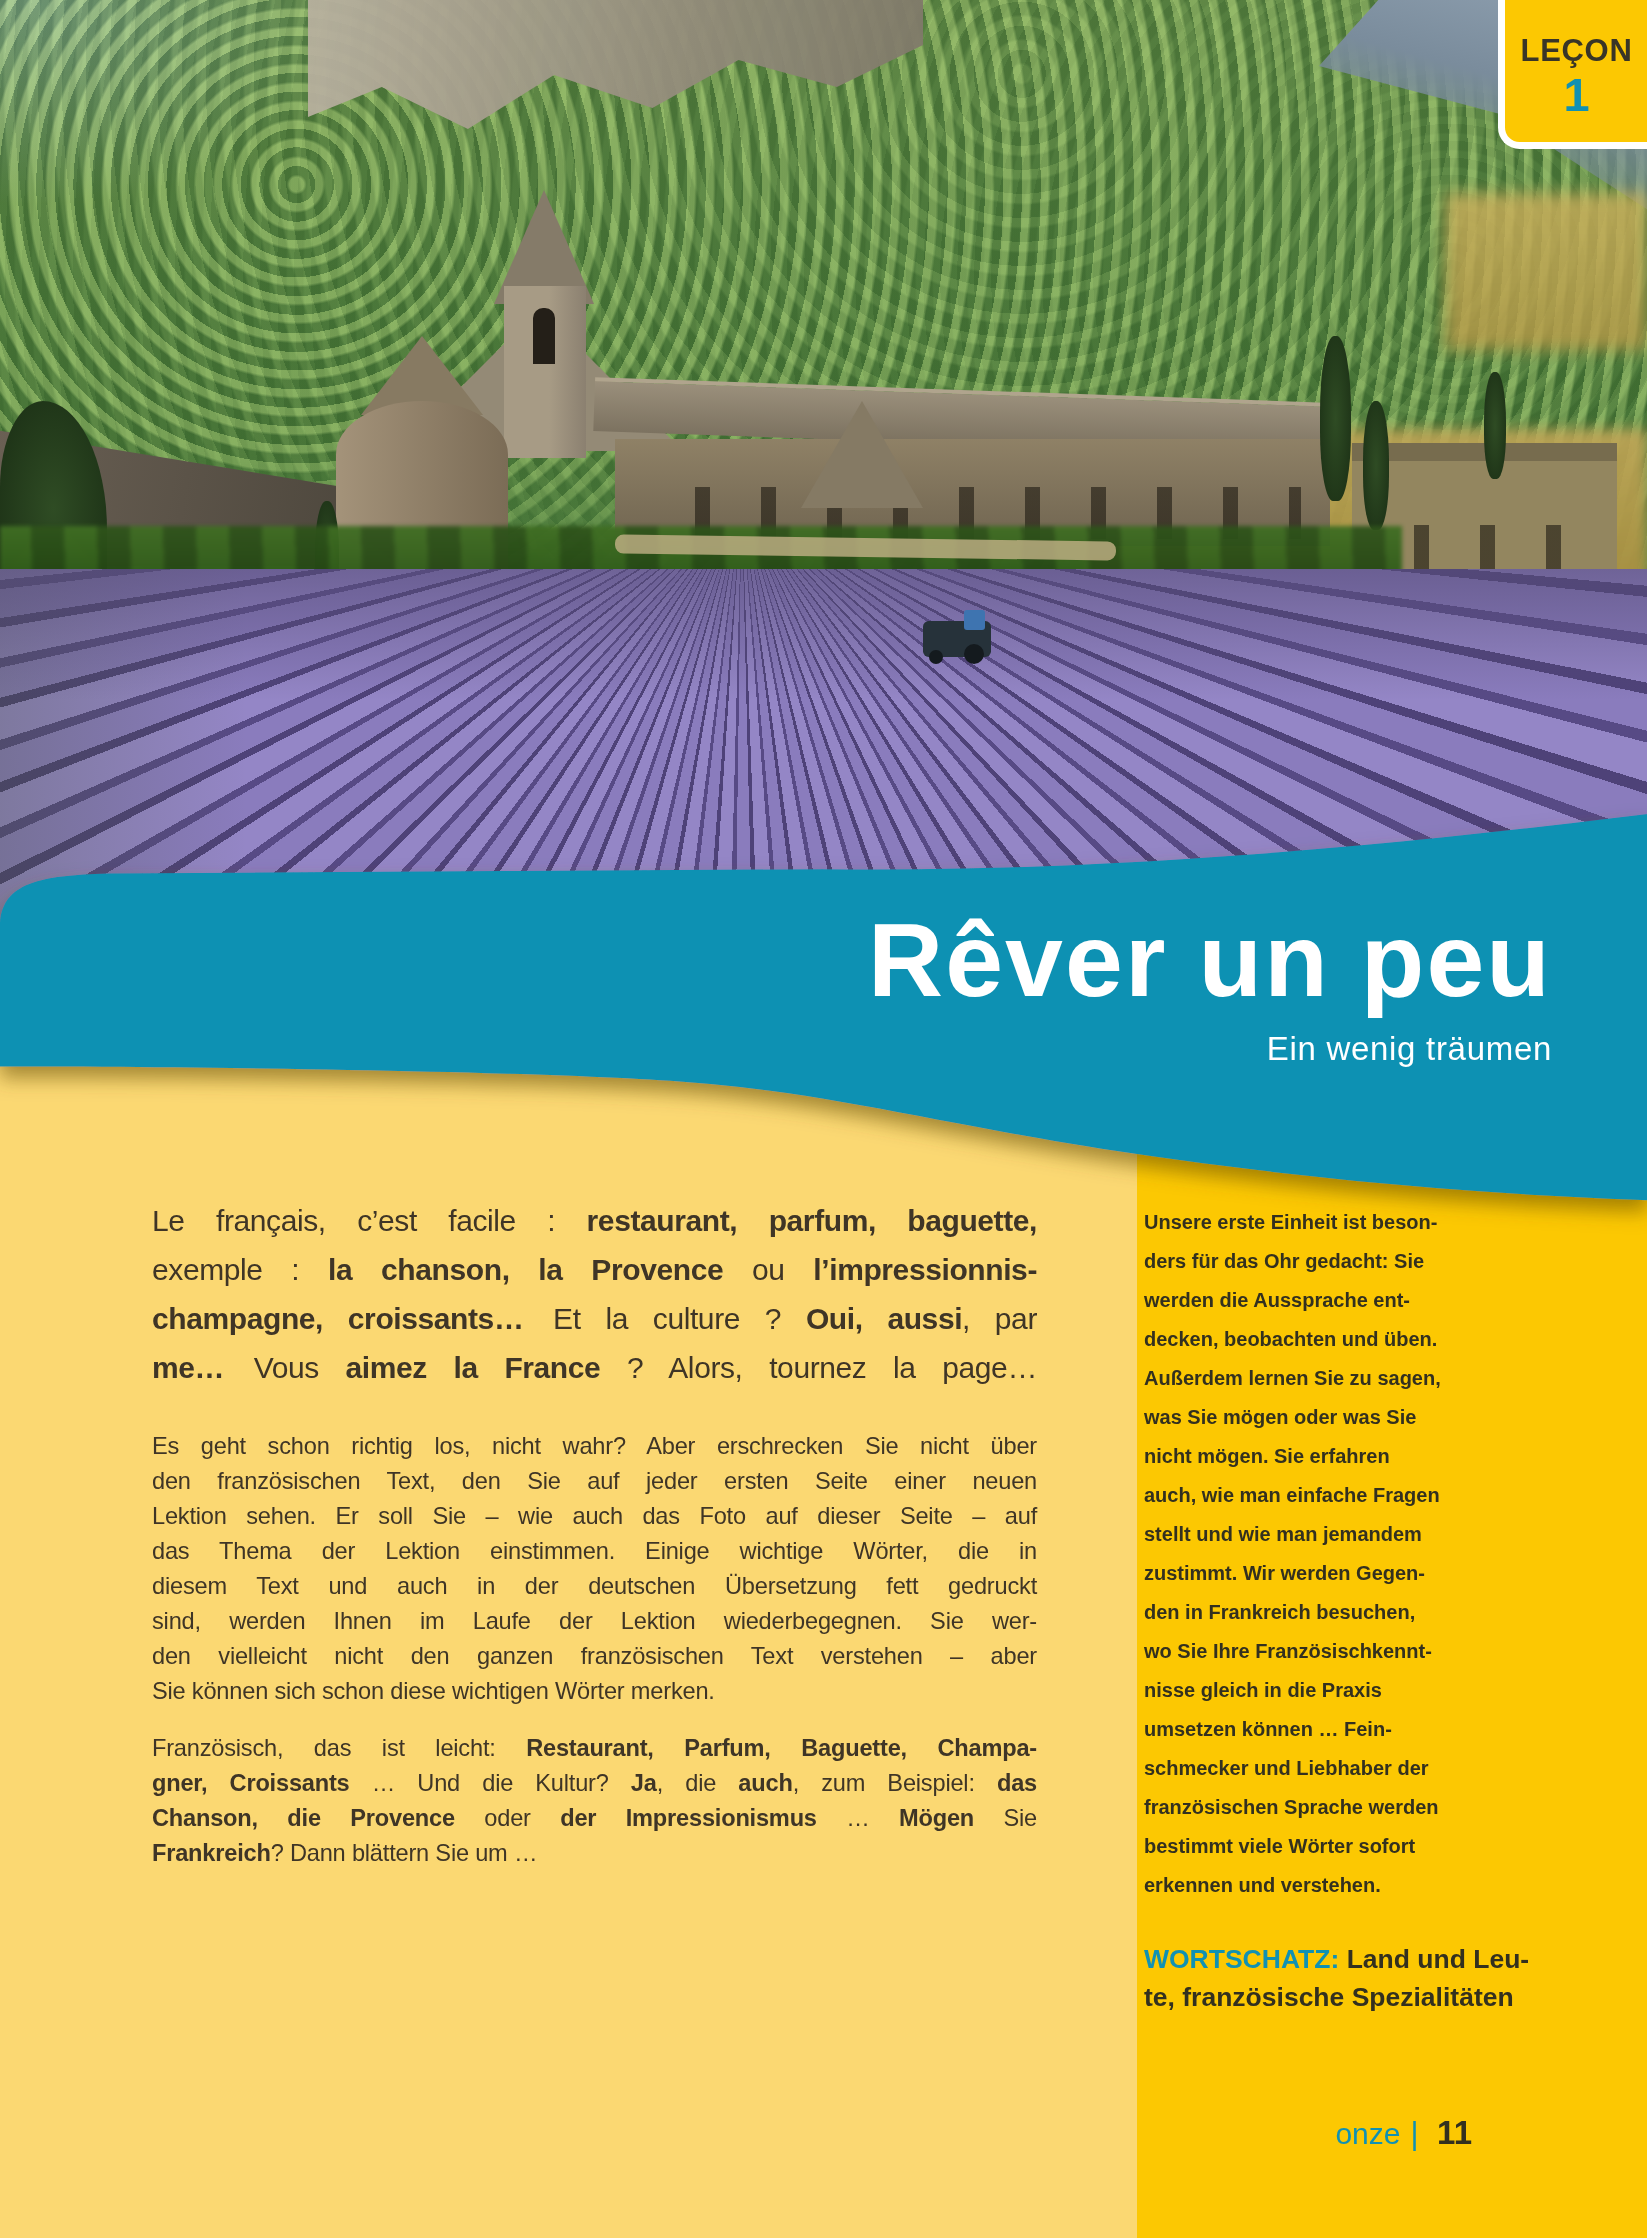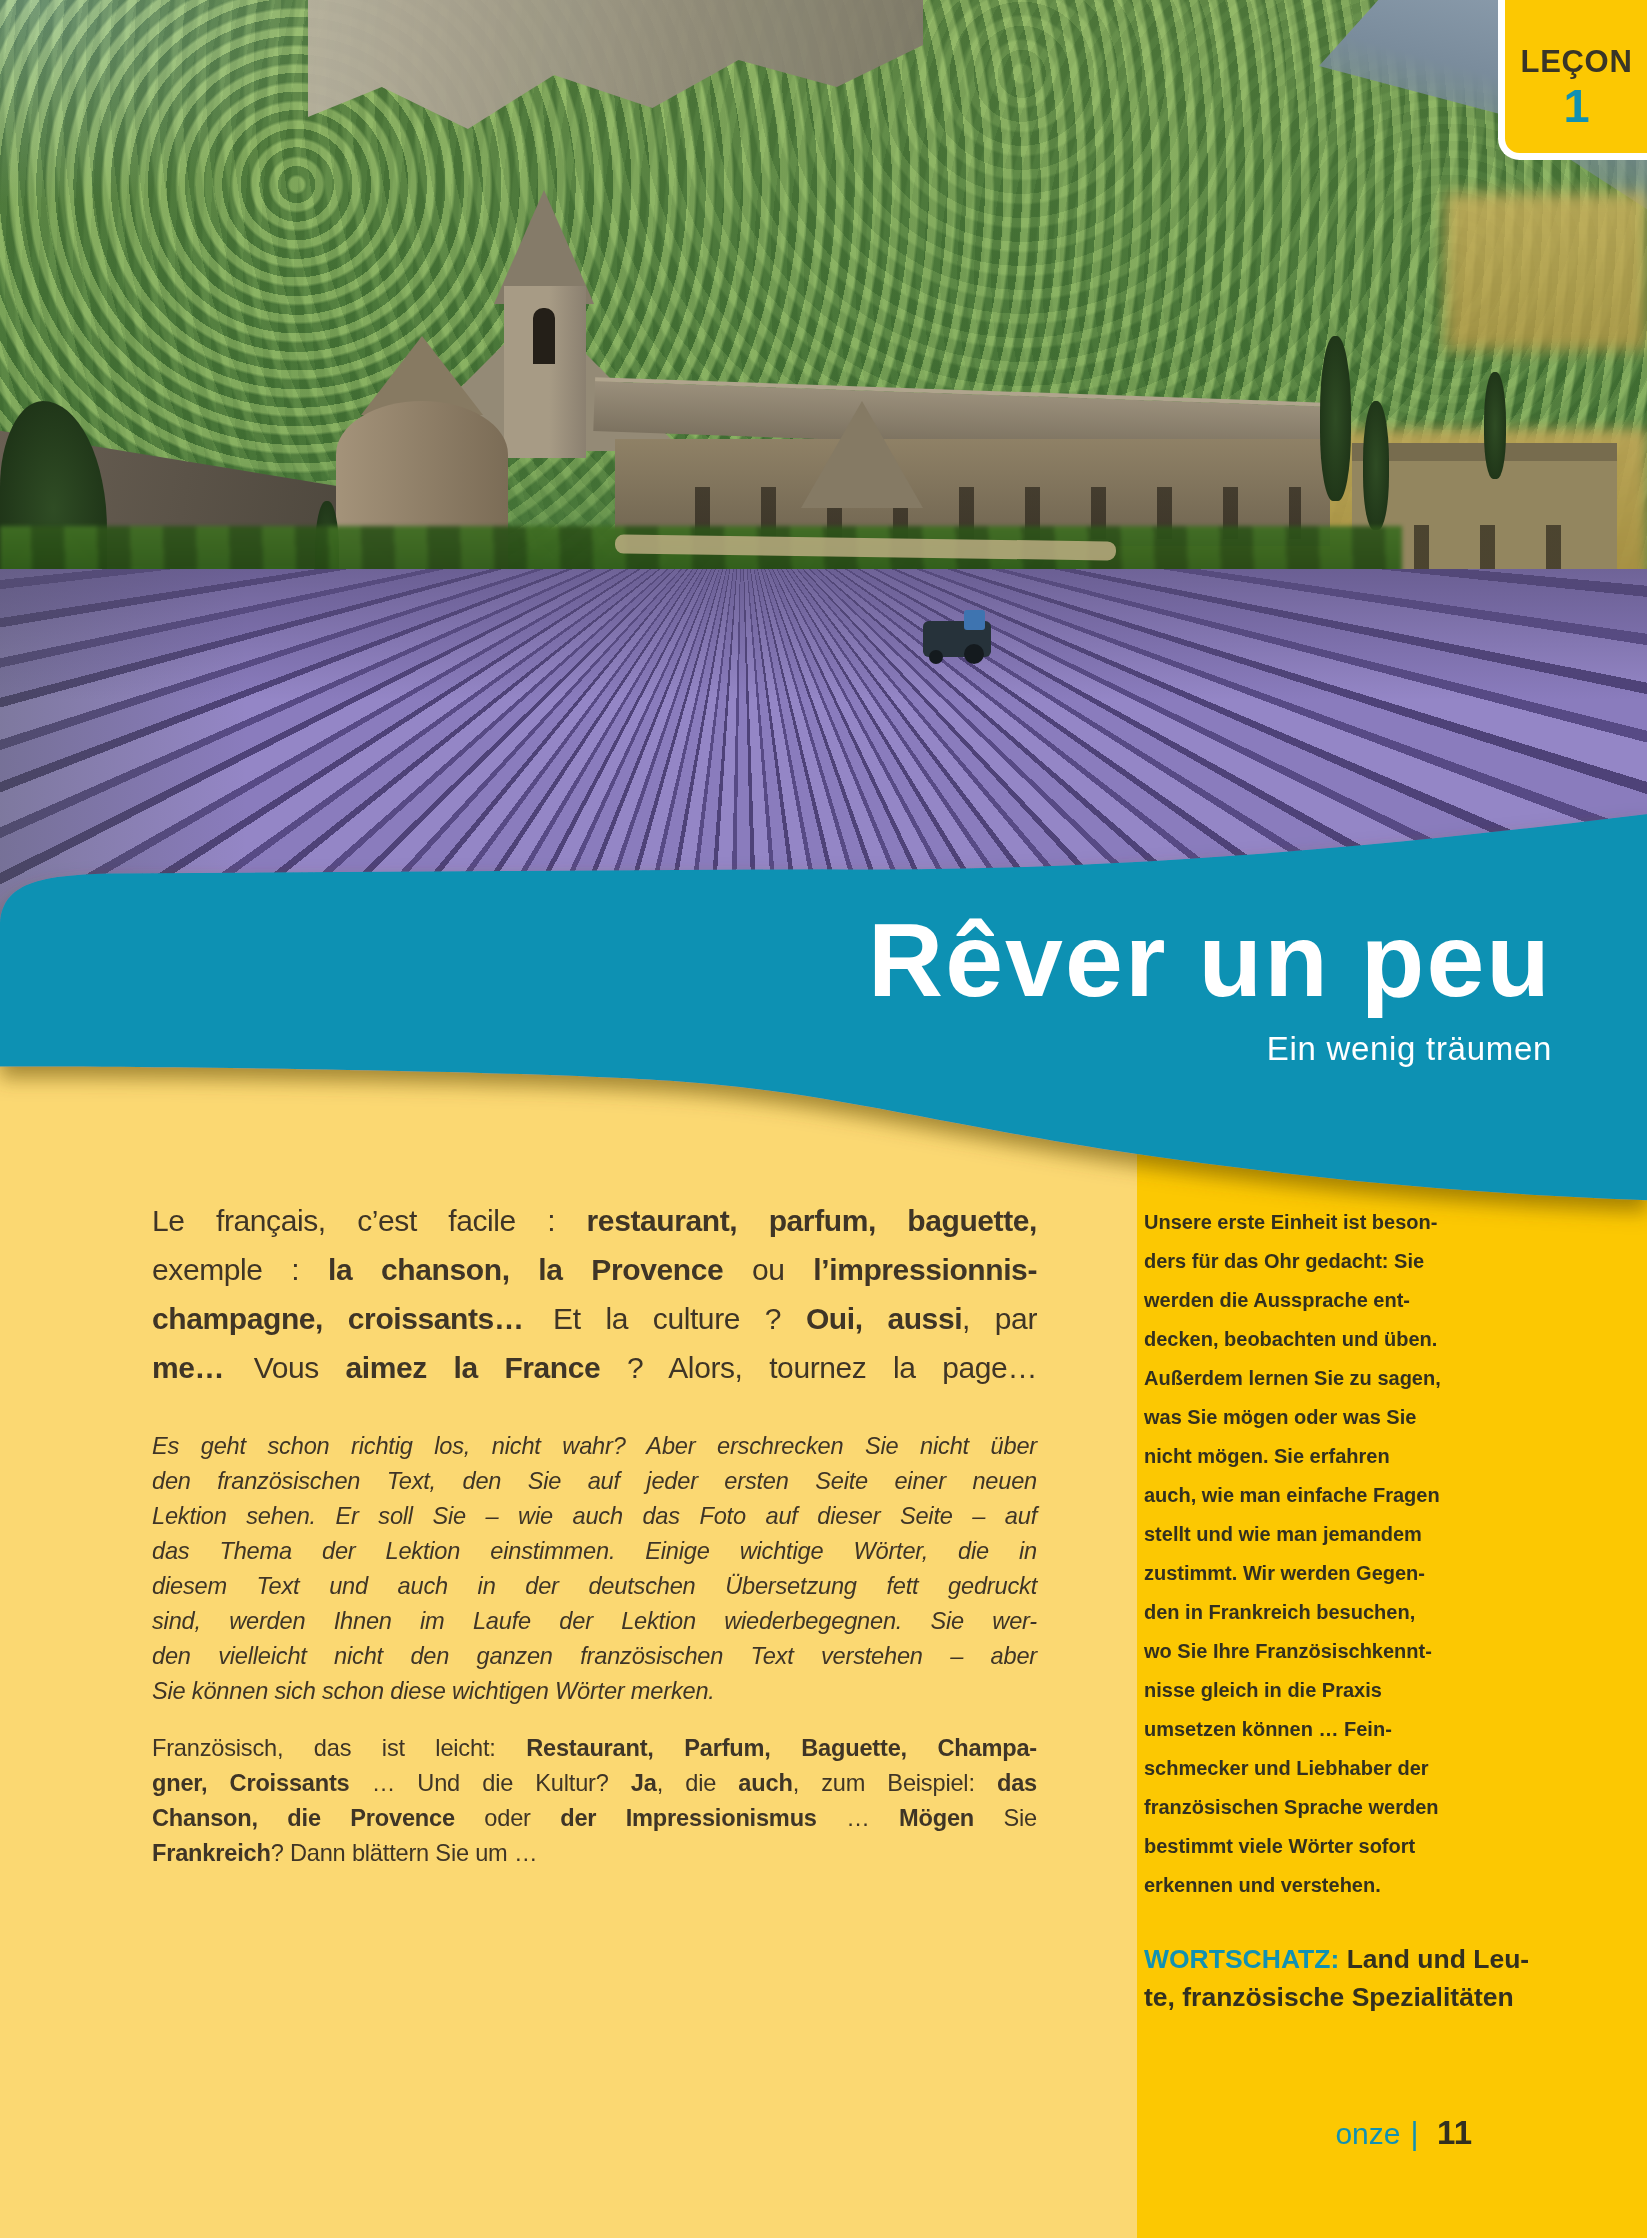--- a/index.html
+++ b/index.html
@@ -102,30 +102,30 @@
   
   .wave{position:absolute;left:0;top:751px;z-index:20;pointer-events:none;}
   .banner-text{position:absolute;top:907px;right:96px;z-index:25;color:#fff;text-align:right;}
   .banner-text h1{margin:0;font-size:104px;line-height:107px;font-weight:700;letter-spacing:2.1px;}
   .subtitle{margin-top:17px;font-size:33px;line-height:36px;font-weight:400;letter-spacing:0.7px;}
 
   
   .badge{position:absolute;top:0;right:0;width:143px;height:133px;z-index:30;
       background:var(--yellow-dark,#fcc802);
       border-left:7.2px solid #fff;border-bottom:7.2px solid #fff;border-bottom-left-radius:21.5px;
-      display:flex;flex-direction:column;align-items:center;justify-content:center;padding-top:20px;}
+      display:flex;flex-direction:column;align-items:center;justify-content:center;padding-top:9px;}
   .badge .lbl{font-size:31px;font-weight:800;letter-spacing:0.7px;color:#393527;}
   .badge .num{font-size:47px;font-weight:800;color:var(--teal,#1191b3);line-height:1;margin-top:1.4px;}
 
   
   .txt{position:absolute;z-index:15;color:var(--ink,#3f3526);}
   .line{display:block;}
   .just .line{text-align:justify;text-align-last:justify;}
   .p-fr{left:152px;top:1196px;width:885px;font-size:30px;line-height:49px;letter-spacing:-0.4px;}
-  .p-de1{left:152px;top:1429px;width:885px;font-size:23.6px;line-height:35px;letter-spacing:-0.2px;font-style:italic;}
+  .p-de1{left:152px;top:1429px;width:885px;font-size:23.6px;line-height:35px;letter-spacing:-0.2px;}
   .p-de2{left:152px;top:1731px;width:885px;font-size:23.6px;line-height:35px;letter-spacing:-0.2px;}
   .p-right{left:1144px;top:1203px;width:458px;font-size:20px;line-height:39px;font-weight:700;color:var(--ink-strong,#33301f);}
   .p-ws{left:1144px;top:1940px;width:458px;font-size:26.5px;line-height:38px;font-weight:700;color:var(--ink-strong,#33301f);}
   .teal{color:var(--teal,#1191b3);}
   b{font-weight:700;}
 
   
   .footer{position:absolute;top:2106px;right:176px;z-index:15;display:flex;align-items:baseline;}
   .footer .word{font-size:30px;color:var(--teal,#1191b3);}
   .footer .sep{font-size:31px;color:var(--teal,#1191b3);margin:0 18.6px 0 10px;font-weight:300;}

